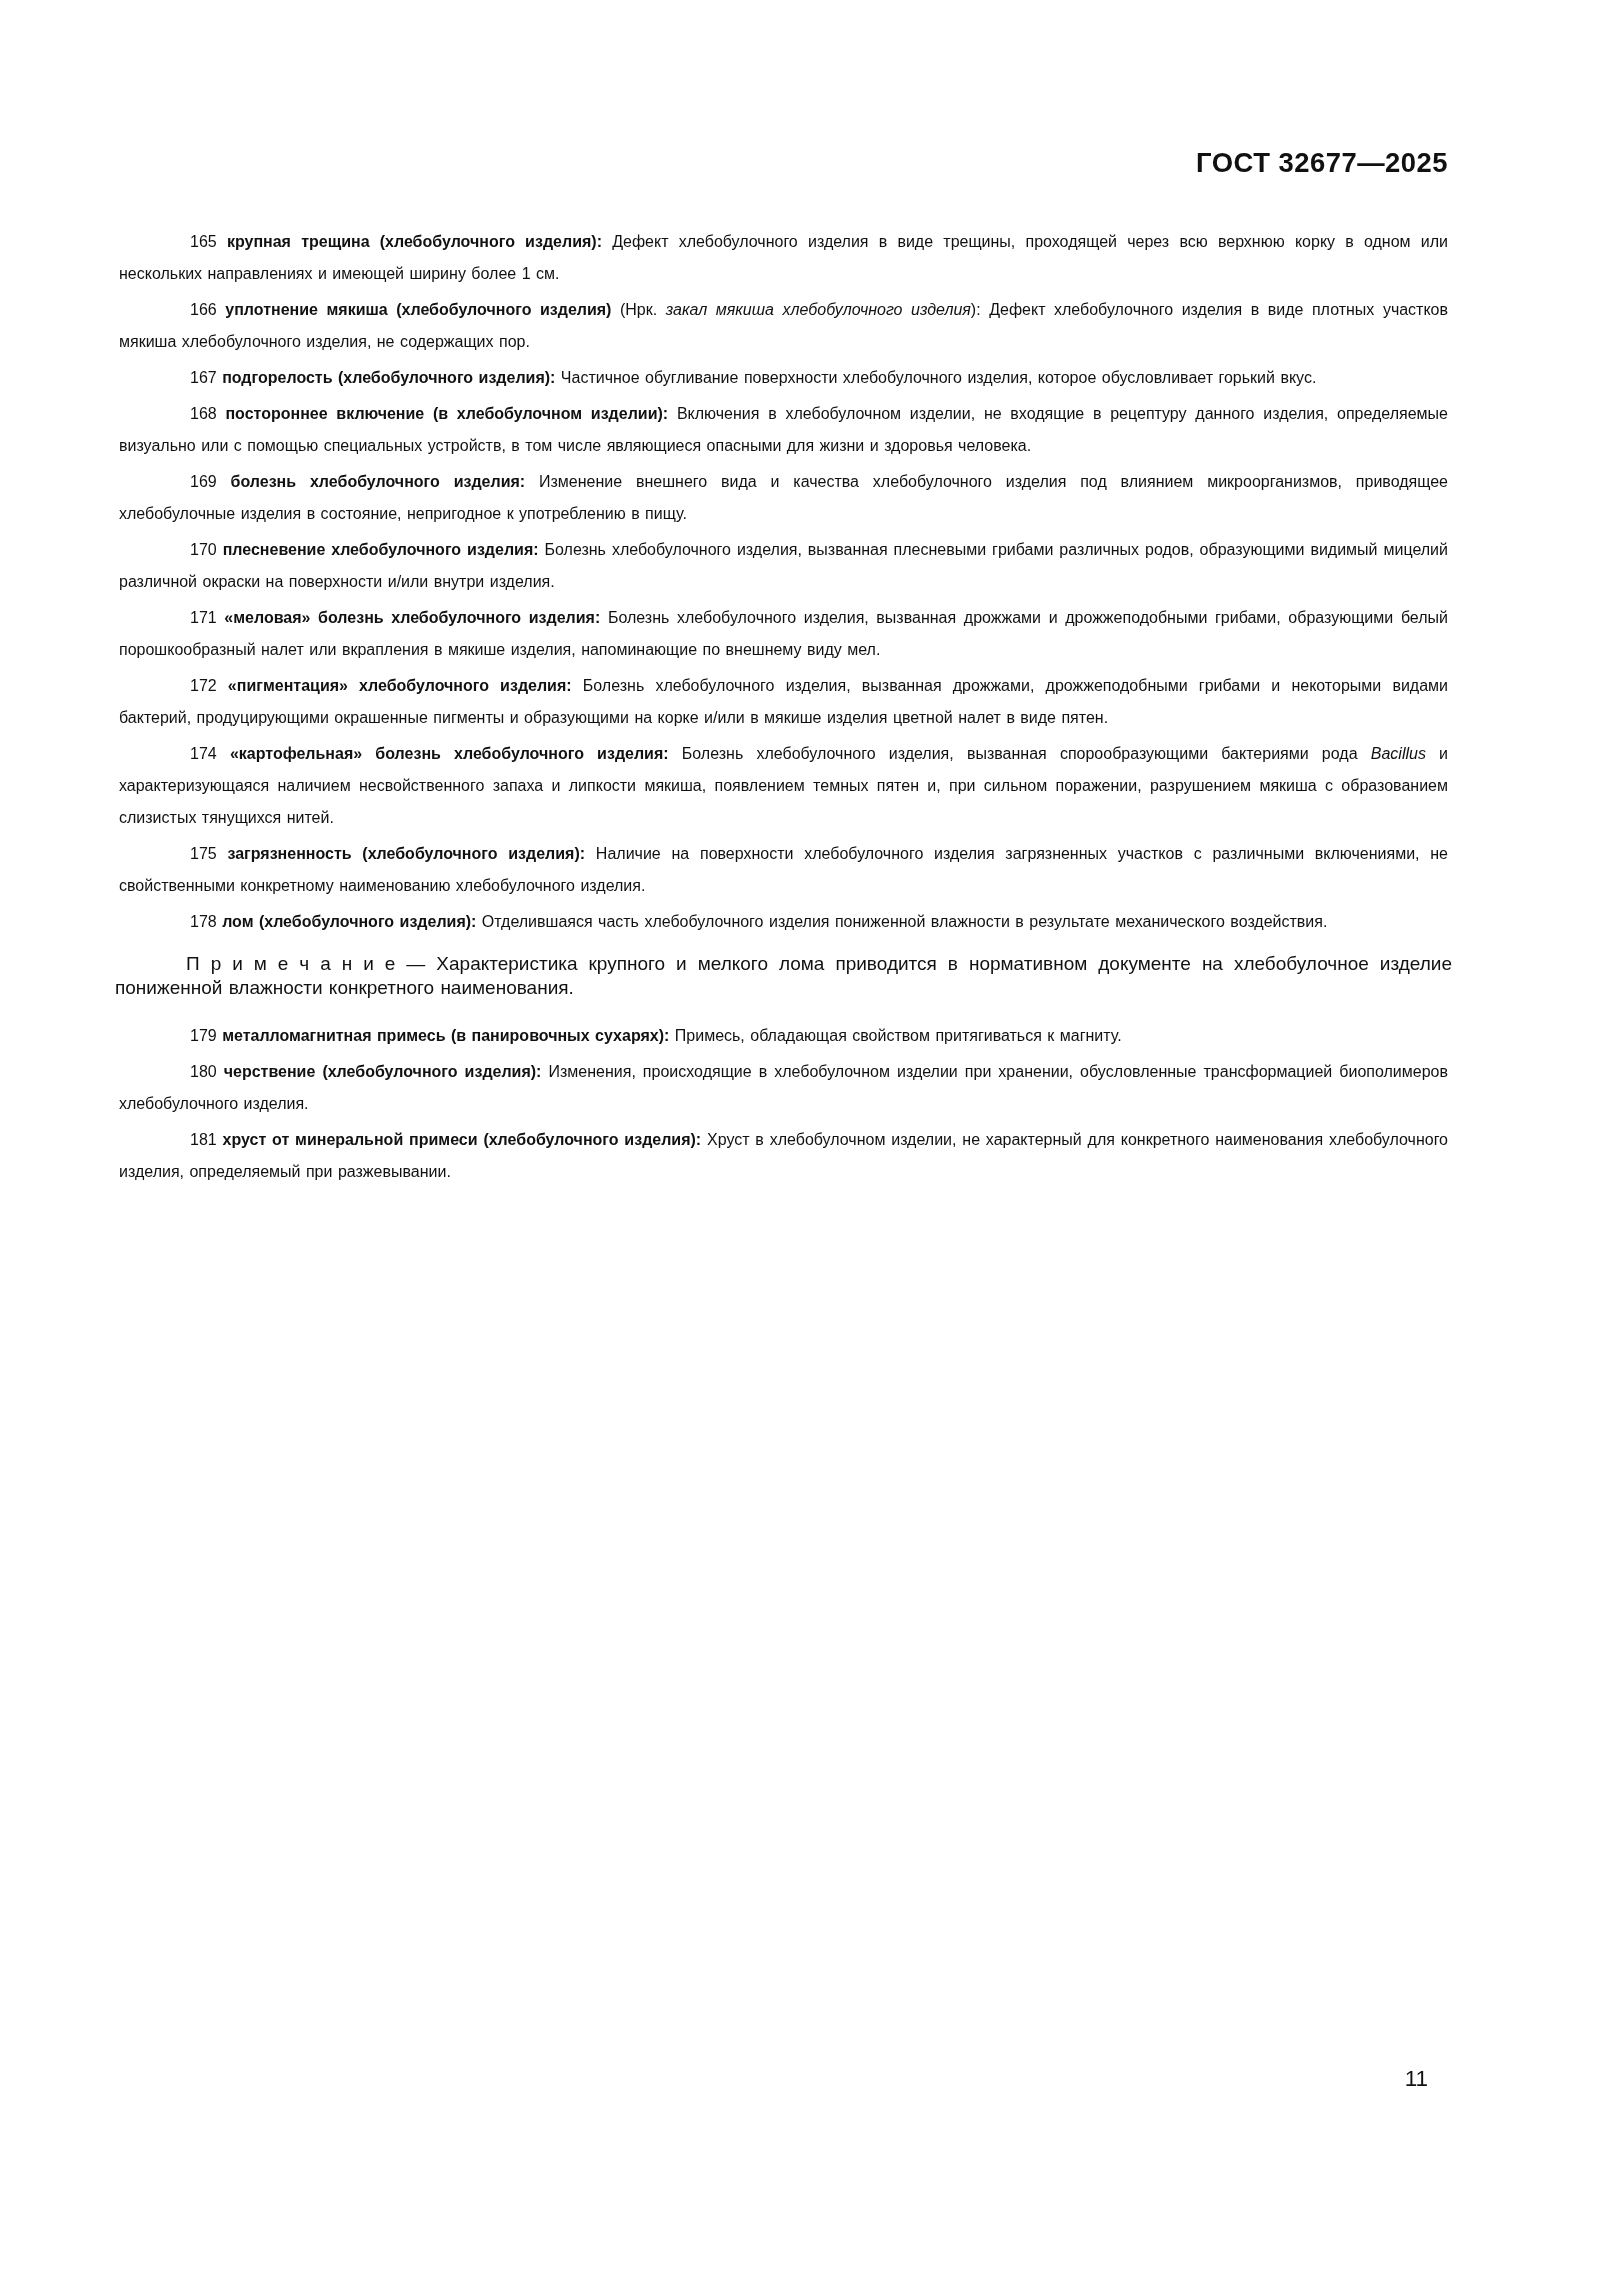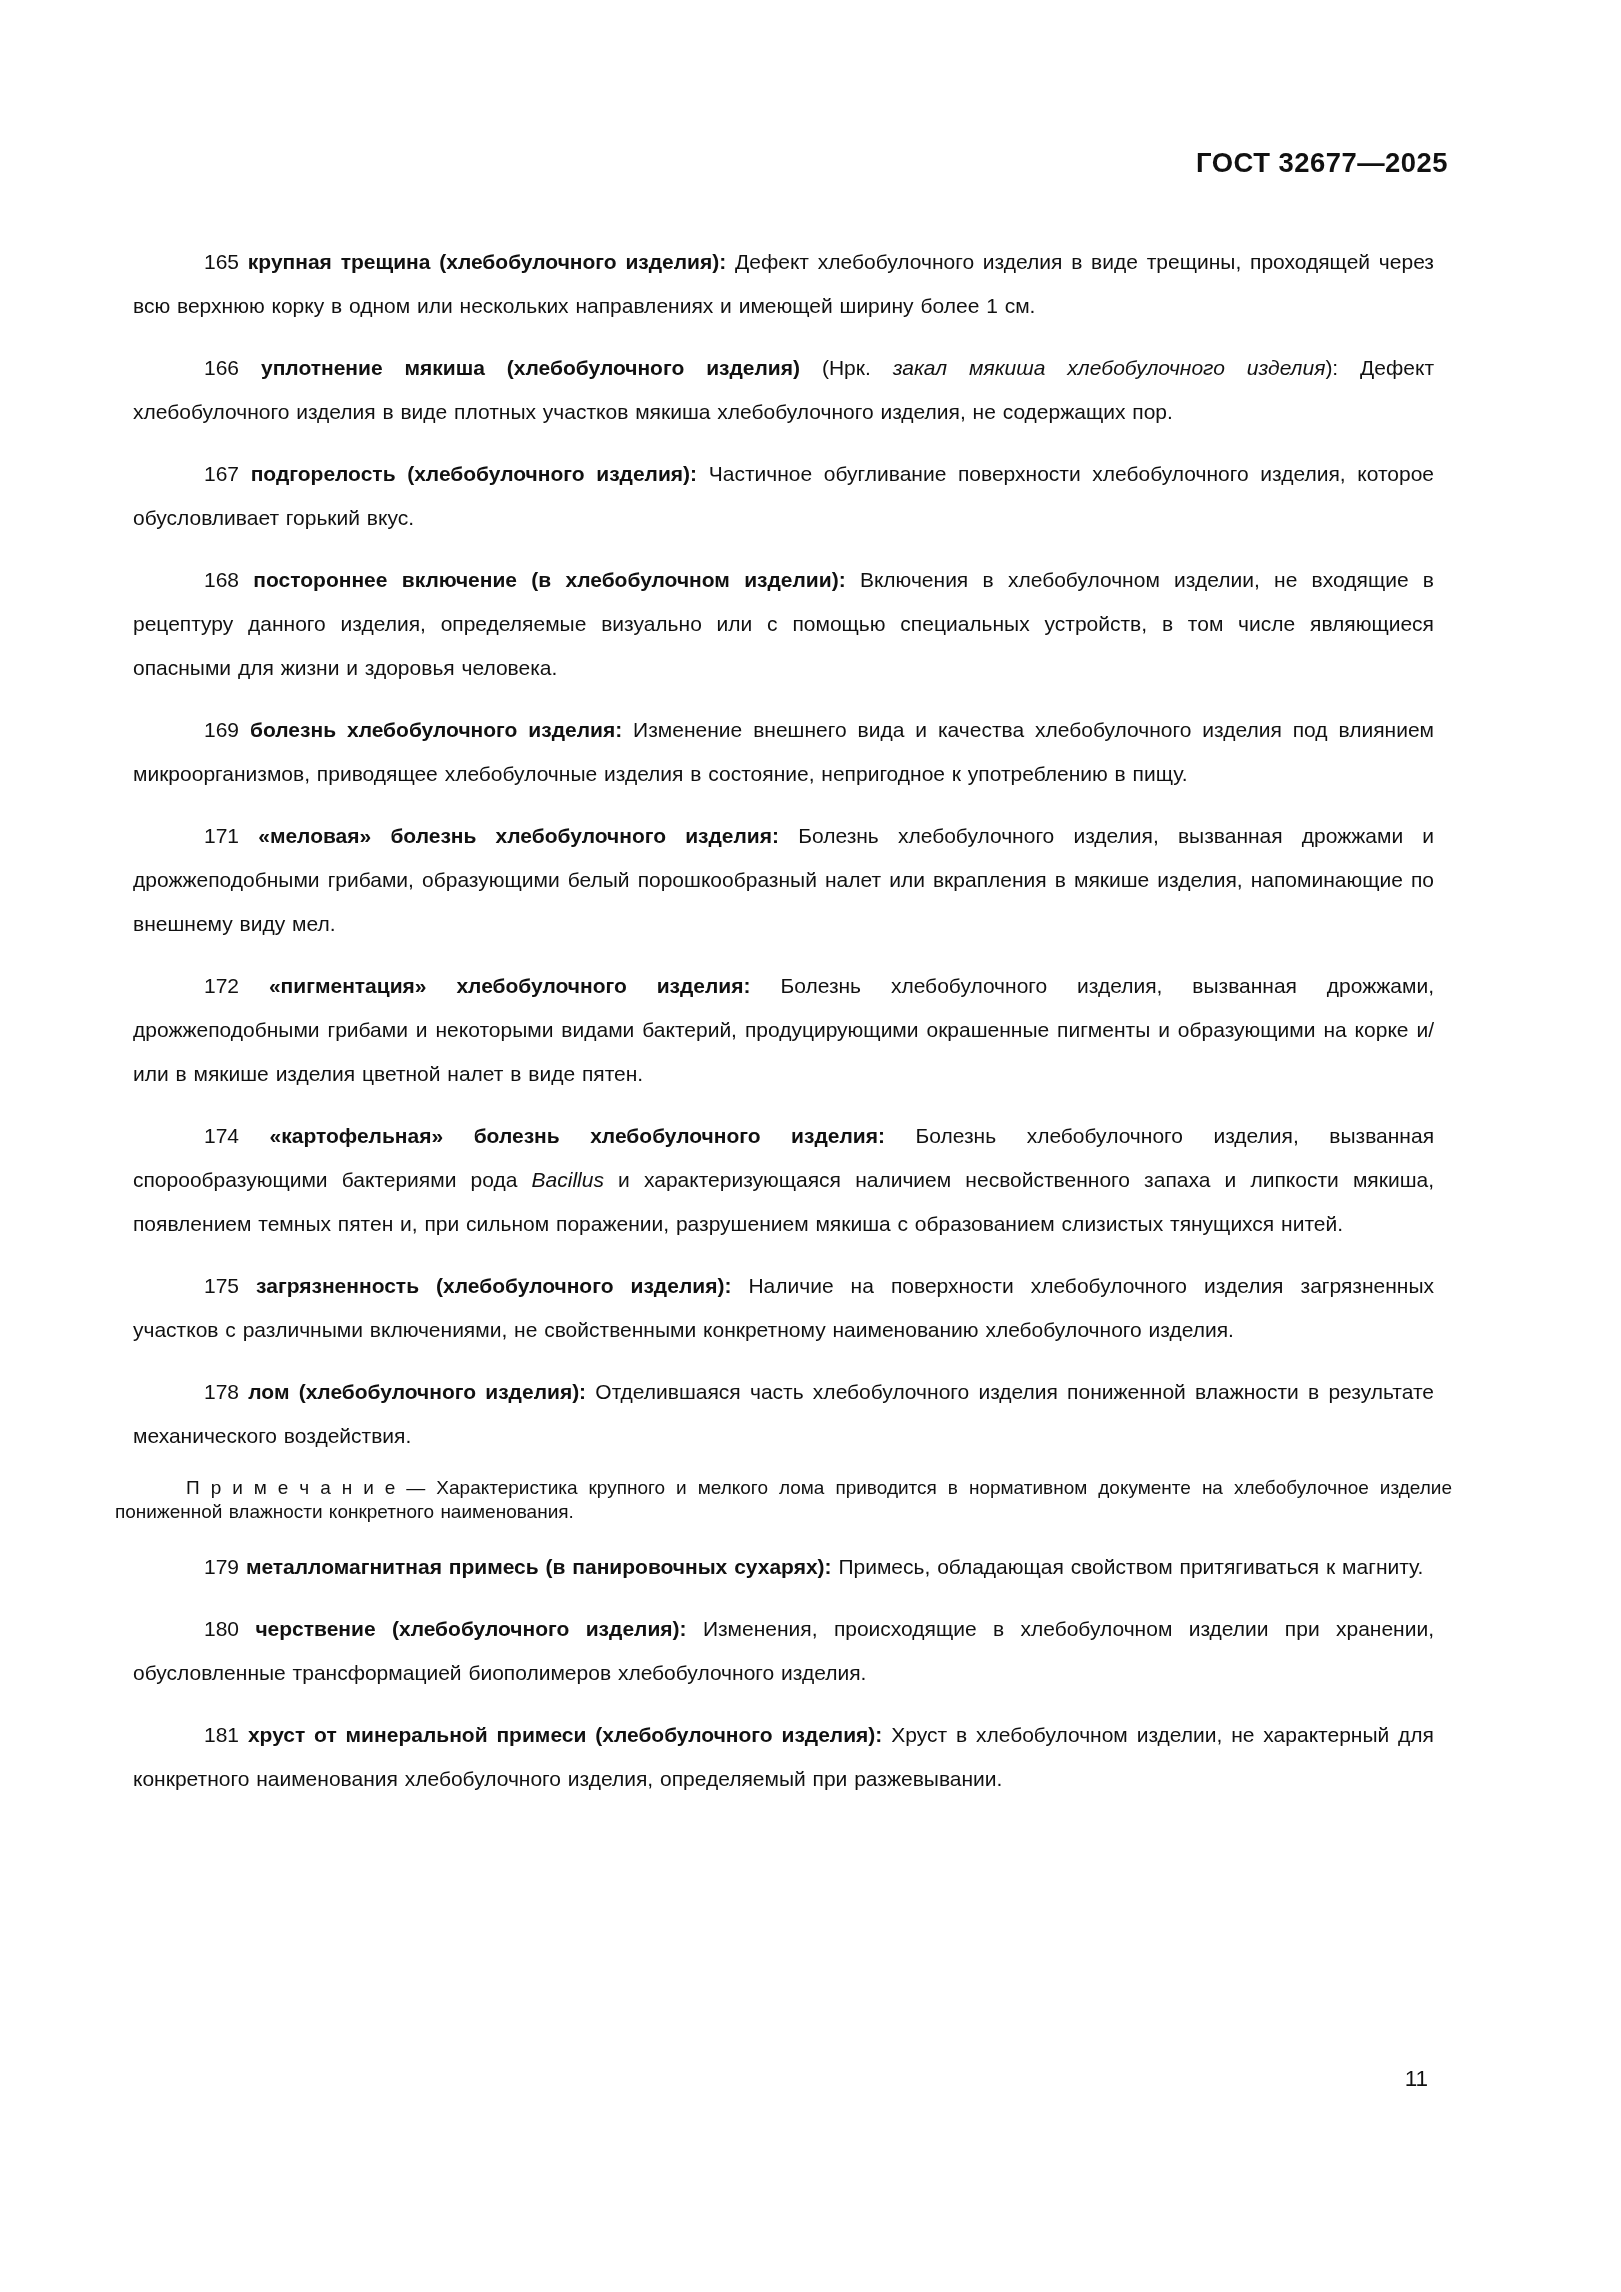--- a/index.html
+++ b/index.html
@@ -27,23 +27,23 @@
     white-space:nowrap;
     margin-left:38px;
   }
   .content{
     position:absolute;
     left:115px;
     top:222px;
     width:1337px;
   }
   .para{
-    margin:18px;
-    font-size:21px;
-    line-height:44px;
+    margin:4px;
+    font-size:16px;
+    line-height:32px;
     text-align:justify;
     text-indent:71px;
     word-spacing:1px;
   }
   .para .b{font-weight:bold;}
   .para .i{font-style:italic;}
   .para.note{
     font-size:19px;
     line-height:24px;
     margin:13.7px 0 20.6px 0;
@@ -60,20 +60,21 @@
 
 <div class="page">
   <div class="doc-header">ГОСТ 32677—2025</div>
 
   <div class="content">
       <p class="para"><span>165 </span><span class="b">крупная трещина (хлебобулочного изделия): </span><span>Дефект хлебобулочного изделия в виде трещины, проходящей через всю верхнюю корку в одном или нескольких направлениях и имеющей ширину более 1 см.</span></p>
       <p class="para"><span>166 </span><span class="b">уплотнение мякиша (хлебобулочного изделия) </span><span>(Нрк. </span><span class="i">закал мякиша хлебобулочного изделия</span><span>): Дефект хлебобулочного изделия в виде плотных участков мякиша хлебобулочного изделия, не содержащих пор.</span></p>
       <p class="para"><span>167 </span><span class="b">подгорелость (хлебобулочного изделия): </span><span>Частичное обугливание поверхности хлебобулочного изделия, которое обусловливает горький вкус.</span></p>
       <p class="para"><span>168 </span><span class="b">постороннее включение (в хлебобулочном изделии): </span><span>Включения в хлебобулочном изделии, не входящие в рецептуру данного изделия, определяемые визуально или с помощью специальных устройств, в том числе являющиеся опасными для жизни и здоровья человека.</span></p>
       <p class="para"><span>169 </span><span class="b">болезнь хлебобулочного изделия: </span><span>Изменение внешнего вида и качества хлебобулочного изделия под влиянием микроорганизмов, приводящее хлебобулочные изделия в состояние, непригодное к употреблению в пищу.</span></p>
+      <p class="para"><span>170 </span><span class="b">плесневение хлебобулочного изделия: </span><span>Болезнь хлебобулочного изделия, вызванная плесневыми грибами различных родов, образующими видимый мицелий различной окраски на поверхности и/или внутри изделия.</span></p>
       <p class="para"><span>171 </span><span class="b">«меловая» болезнь хлебобулочного изделия: </span><span>Болезнь хлебобулочного изделия, вызванная дрожжами и дрожжеподобными грибами, образующими белый порошкообразный налет или вкрапления в мякише изделия, напоминающие по внешнему виду мел.</span></p>
       <p class="para"><span>172 </span><span class="b">«пигментация» хлебобулочного изделия: </span><span>Болезнь хлебобулочного изделия, вызванная дрожжами, дрожжеподобными грибами и некоторыми видами бактерий, продуцирующими окрашенные пигменты и образующими на корке и/или в мякише изделия цветной налет в виде пятен.</span></p>
       <p class="para"><span>174 </span><span class="b">«картофельная» болезнь хлебобулочного изделия: </span><span>Болезнь хлебобулочного изделия, вызванная спорообразующими бактериями рода </span><span class="i">Bacillus</span><span> и характеризующаяся наличием несвойственного запаха и липкости мякиша, появлением темных пятен и, при сильном поражении, разрушением мякиша с образованием слизистых тянущихся нитей.</span></p>
       <p class="para"><span>175 </span><span class="b">загрязненность (хлебобулочного изделия): </span><span>Наличие на поверхности хлебобулочного изделия загрязненных участков с различными включениями, не свойственными конкретному наименованию хлебобулочного изделия.</span></p>
       <p class="para"><span>178 </span><span class="b">лом (хлебобулочного изделия): </span><span>Отделившаяся часть хлебобулочного изделия пониженной влажности в результате механического воздействия.</span></p>
       <p class="para note"><span>П р и м е ч а н и е  — Характеристика крупного и мелкого лома приводится в нормативном документе на хлебобулочное изделие пониженной влажности конкретного наименования.</span></p>
       <p class="para"><span>179 </span><span class="b">металломагнитная примесь (в панировочных сухарях): </span><span>Примесь, обладающая свойством притягиваться к магниту.</span></p>
       <p class="para"><span>180 </span><span class="b">черствение (хлебобулочного изделия): </span><span>Изменения, происходящие в хлебобулочном изделии при хранении, обусловленные трансформацией биополимеров хлебобулочного изделия.</span></p>
       <p class="para"><span>181 </span><span class="b">хруст от минеральной примеси (хлебобулочного изделия): </span><span>Хруст в хлебобулочном изделии, не характерный для конкретного наименования хлебобулочного изделия, определяемый при разжевывании.</span></p>
     </div>

